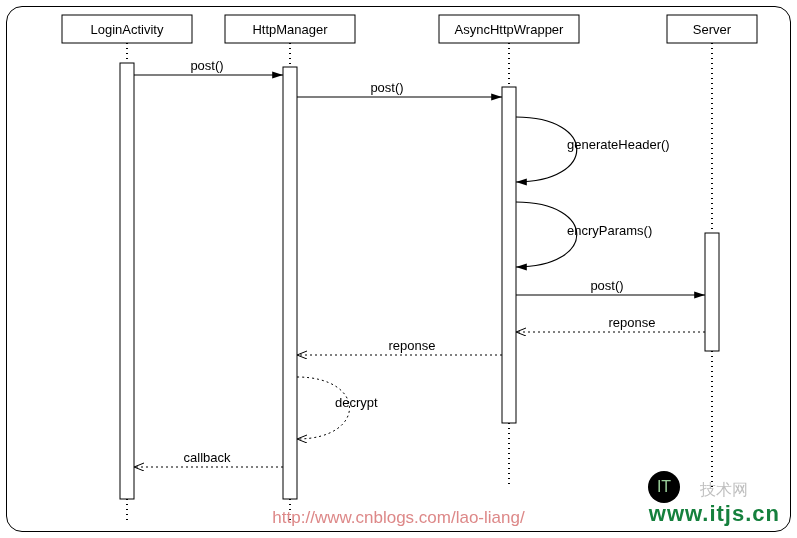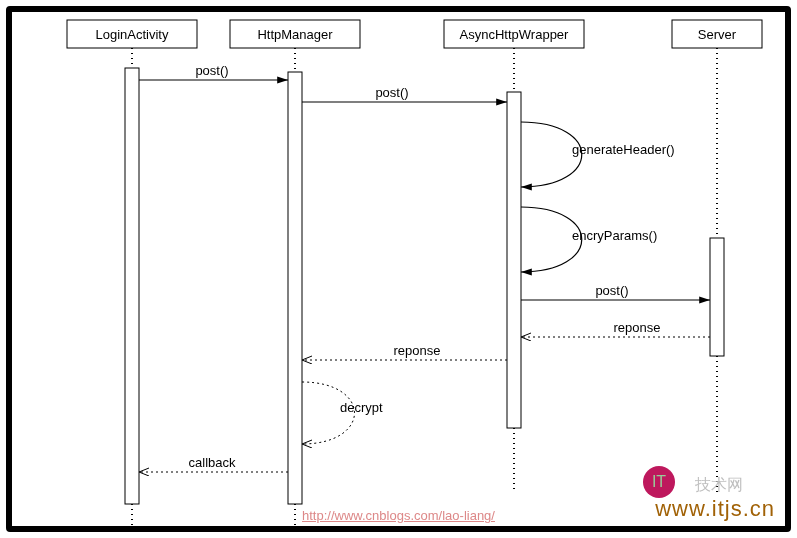--- a/index.html
+++ b/index.html
@@ -6,47 +6,47 @@
   body {
     margin: 0;
     padding: 6px;
     font-family: "Segoe UI", Arial, sans-serif;
     font-size: 13px;
     background: #fff;
     width: 797px;
     height: 538px;
   }
   .frame {
-    border: 6px solid #000000;
-    border-radius: 4px;
+    border: 1px solid #000000;
+    border-radius: 16px;
     width: 785px;
     height: 526px;
     position: relative;
     background: #fff;
   }
   svg { display: block; }
   text { font-family: "Segoe UI", Arial, sans-serif; font-size: 13px; fill: #000; }
   .watermark {
     position: absolute;
     right: 10px;
     bottom: 4px;
     font-size: 22px;
-    color: #a16207;
-    font-weight: 400;
+    color: #15803d;
+    font-weight: 700;
     letter-spacing: 1px;
     pointer-events: none;
     text-align: center;
   }
   .watermark-logo {
     position: absolute;
     right: 110px;
     bottom: 28px;
     font-size: 16px;
     color: #9c9;
-    background: #be185d;
+    background: #000000;
     border-radius: 50%;
     width: 32px;
     height: 32px;
     display: flex;
     align-items: center;
     justify-content: center;
     pointer-events: none;
   }
   .watermark-sub {
     position: absolute;
@@ -54,24 +54,23 @@
     bottom: 30px;
     font-size: 16px;
     color: #bfbfbf;
     pointer-events: none;
   }
   .credit {
     position: absolute;
     left: 50%;
     transform: translateX(-50%);
     bottom: 3px;
-    font-size: 13px;
+    font-size: 17px;
     color: #d88;
     pointer-events: none;
-    text-decoration: underline;
   }
 </style>
 </head>
 <body>
 
 <div class="frame">
 <svg width="783" height="524" viewBox="0 0 783 524">
   <defs>
     <marker id="arrow-solid" markerWidth="10" markerHeight="10" refX="9" refY="3" orient="auto">
       <path d="M0,0 L9,3 L0,6 Z" fill="#000"></path>

